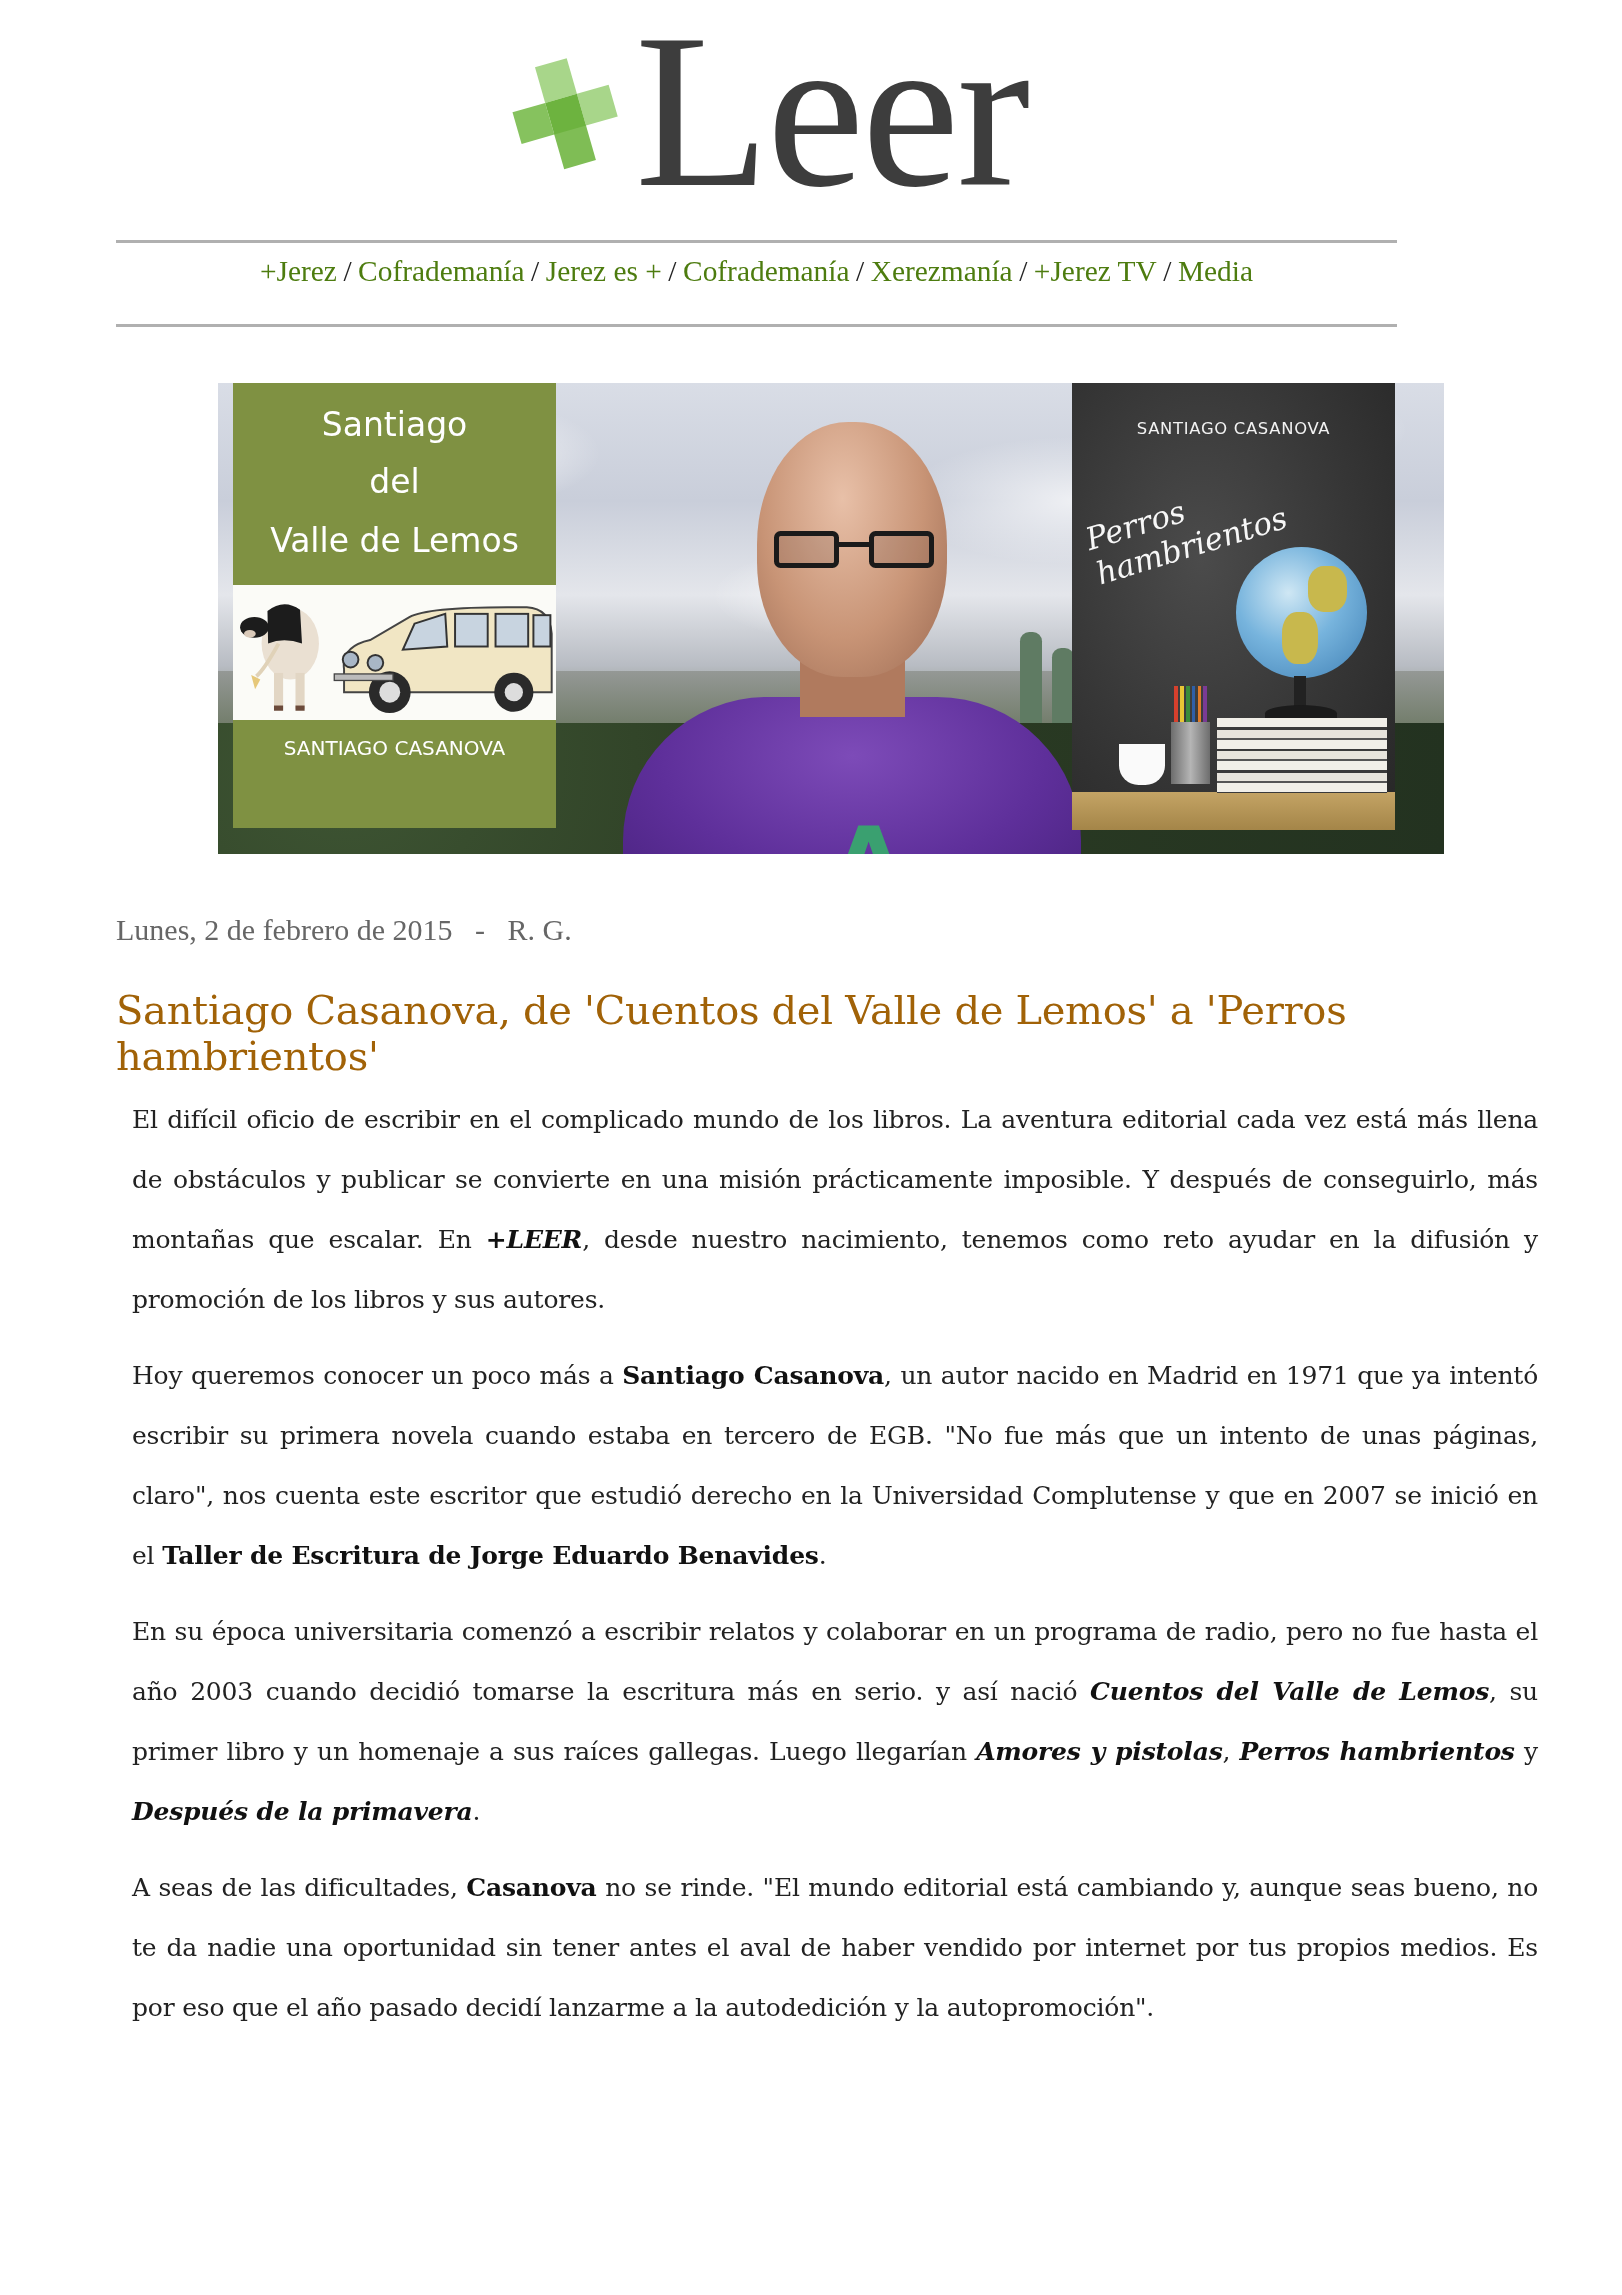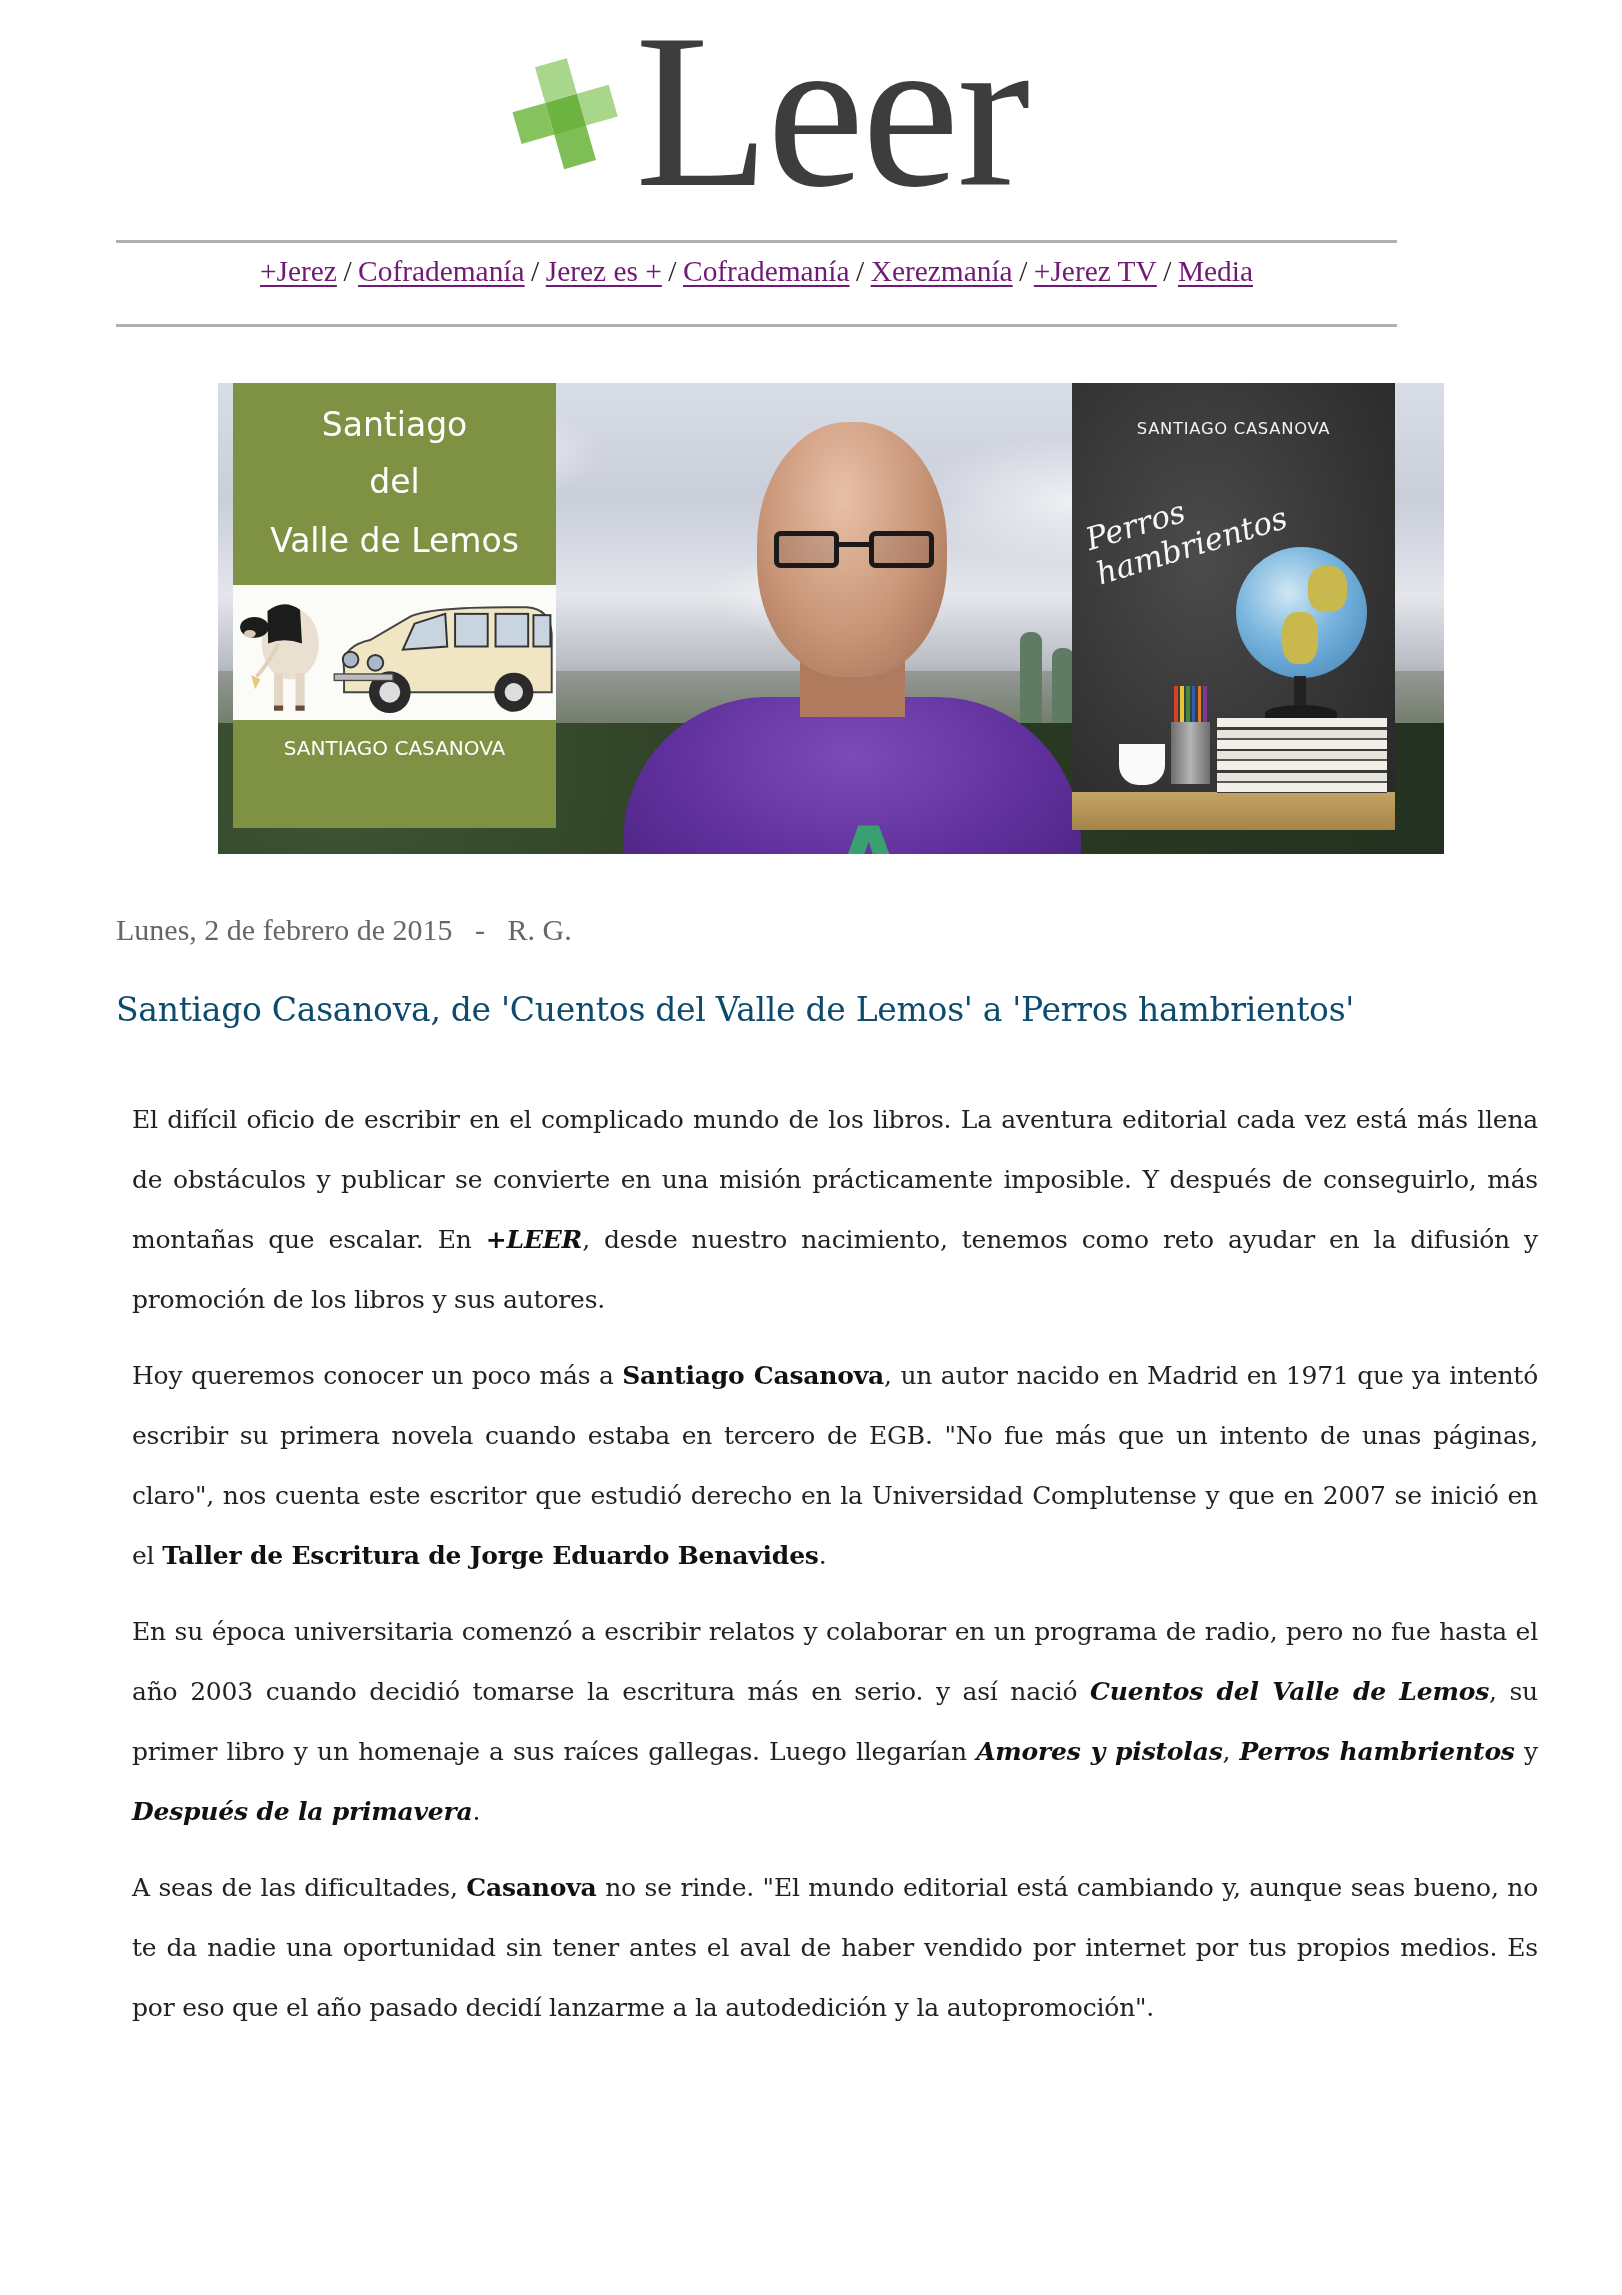--- a/index.html
+++ b/index.html
@@ -18,21 +18,21 @@
   .plus .bar-v.bottom { top:69px; height:37px; background:#7fbd55; opacity:1; }
   .logo-word { position:absolute; left:113px; top:-25px; font-family:"Liberation Serif", "DejaVu Serif", serif;
                font-size:220px; line-height:1; color:#3d3d3d; letter-spacing:-2.6px;margin-left:12px; }
 
   
   .hr { position:absolute; left:116px; width:1281px; height:2.6px; background:#b0b0b0; }
   .hr.top { top:240px; }
   .hr.bottom { top:324px; }
   .nav { position:absolute; left:116px; width:1281px; top:252px; height:39px; text-align:center;
          font-family:"Liberation Serif", serif; font-size:29.4px; line-height:39px; color:#222; }
-  .nav a { color:#701a75; text-decoration:underline; text-decoration-thickness:2px; text-underline-offset:3.9px; cursor:pointer; }
+  .nav a { color:#4d7c0f; text-decoration-thickness:2px; text-underline-offset:3.9px; cursor:pointer; }
   .nav .sep { margin:0 6.5px; }
 
   
   .banner { position:absolute; left:218px; top:383px; width:1226px; height:471px; overflow:hidden;
             background:linear-gradient(180deg,#d9dde6 0%,#c9ceda 25%,#e4e6eb 45%,#b8bcc3 60%,#7a8470 72%,#3f5236 85%,#2f3f28 100%); }
   .banner .clouds { position:absolute; inset:0;
             background:
               radial-gradient(ellipse 196px 79px at 20% 15%, rgba(255,255,255,.8), transparent 70%),
               radial-gradient(ellipse 249px 92px at 70% 25%, rgba(255,255,255,.7), transparent 70%),
               radial-gradient(ellipse 170px 65px at 50% 45%, rgba(255,255,255,.6), transparent 70%),
@@ -75,21 +75,21 @@
   .cover-right .desk { position:absolute; left:0; right:0; bottom:0; height:38px; background:linear-gradient(180deg,#c4a465,#a48548); }
   .cover-right .books { position:absolute; left:145px; top:340px; width:170px; height:75px;
             background:repeating-linear-gradient(180deg,#f1efe8 0 9.2px,#3a3a3a 9.2px 11.8px,#e7e4dc 11.8px 19.6px,#555 19.6px 21.6px); }
   .cover-right .cup { position:absolute; left:47px; top:366px; width:46px; height:41px; background:#fafafa; border-radius:0 0 19.6px 19.6px; }
   .cover-right .pencils { position:absolute; left:98px; top:308px; width:42px; height:98px; }
   .cover-right .pencils .holder { position:absolute; left:1.3px; bottom:0; width:39px; height:62px; background:linear-gradient(90deg,#6d6d6d,#b5b5b5,#6d6d6d); }
   .cover-right .pencils .p { position:absolute; bottom:59px; width:3.9px; height:39px; }
 
   
   .meta { position:absolute; left:116px; top:912px; font-family:"Liberation Serif", serif; font-size:30px; line-height:35px; color:#666; white-space:pre; }
-  .headline { position:absolute; left:116px; top:987px; width:1440px; font-family:"DejaVu Serif", serif; font-size:33px; line-height:46px; color:#0c4a6e; font-weight:normal; margin:0; letter-spacing:-0.3px; }
+  .headline { position:absolute; left:116px; top:987px; width:1440px; font-family:"DejaVu Serif", serif; font-size:40px; line-height:46px; color:#a16207; font-weight:normal; margin:0; letter-spacing:-0.3px; }
   .body { position:absolute; left:116px; top:1074px; width:1438px; font-family:"DejaVu Serif", serif; font-size:25px; line-height:60px; color:#222; text-align:justify; letter-spacing:-0.2px; }
   .body p { margin:16px; }
   .body b { font-weight:bold; color:#111; }
   .body i { font-style:italic; }
 </style>
 </head>
 <body>
 
 <div class="logo">
   <div class="plus">

